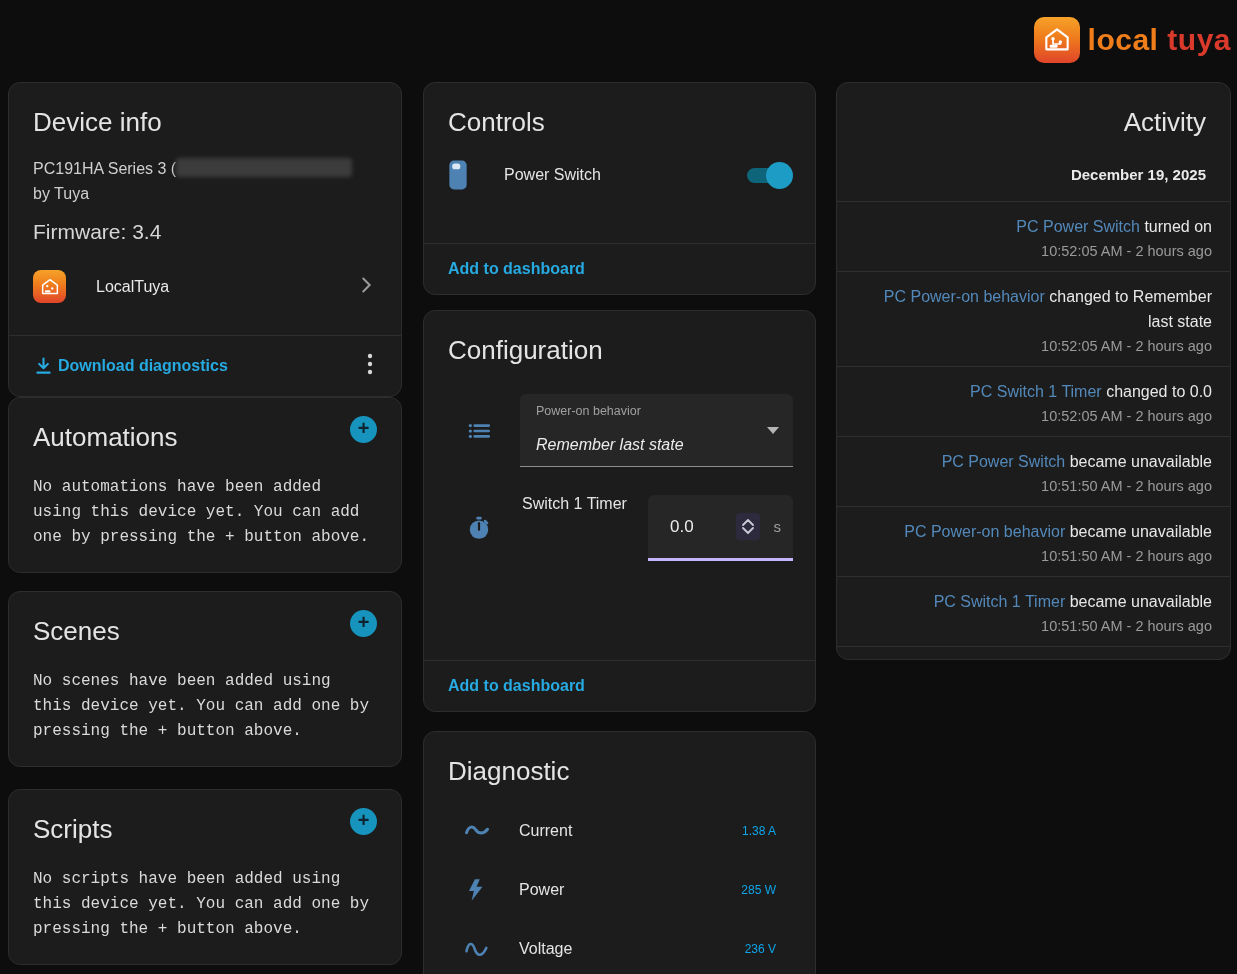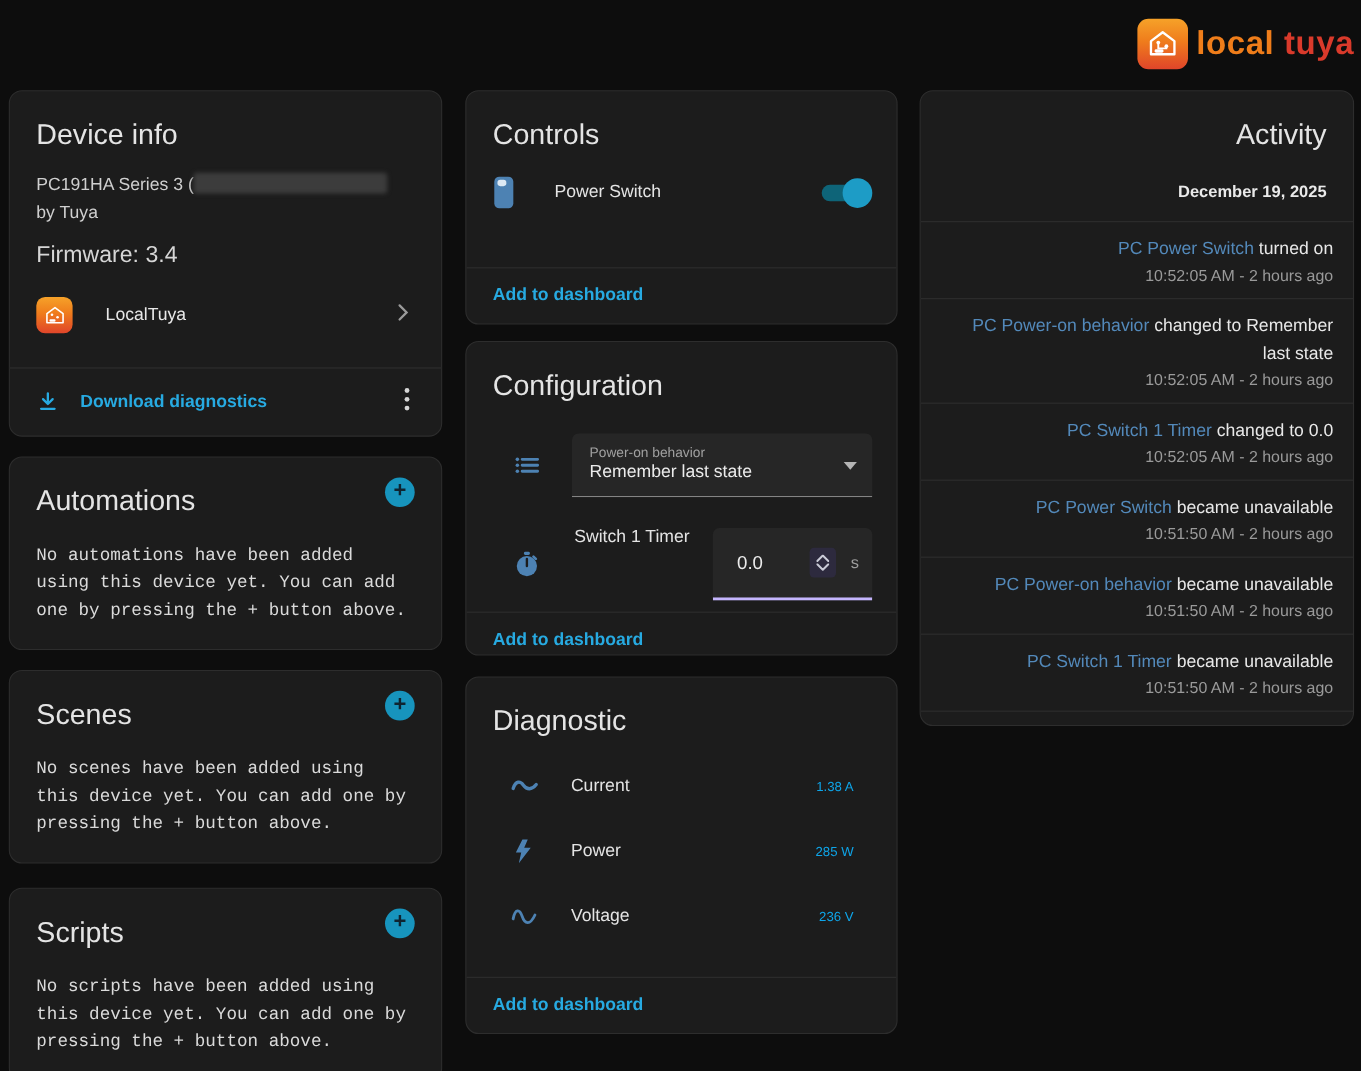--- a/index.html
+++ b/index.html
@@ -39,38 +39,38 @@
   }
   .card-title-row { display:flex; align-items:center; justify-content:space-between; padding-right:24px; }
   .spacer { flex:1; }
   .footer {
     border-top:1px solid #2e2e2e;
     padding:16px 24px;
     display:flex; align-items:center; justify-content:space-between;
   }
   .link { color:#27aae1; font-weight:bold; font-size:16px; cursor:pointer; text-decoration:none; }
   
-  .dev-info { height:315px; margin-bottom:18px; }
+  .dev-info { height:315px; }
   .dev-text { padding:10px 24px 0 24px; font-size:16px; color:#cfcfcf; line-height:25px; }
   .redacted {
     display:inline-block; width:176px; height:19px; vertical-align:-3px;
     background:#3c3c3c; border-radius:3px; filter:blur(2px);
   }
   .firmware { padding:14px 24px 0 24px; font-size:21px; color:#d6d6d6; }
   .integration-row {
     margin-top:16px; padding:10px 24px; display:flex; align-items:center; cursor:pointer;
   }
   .app-icon {
     width:33px; height:33px; border-radius:8px;
     background:linear-gradient(180deg,#f6a229 0%, #ef7c1c 45%, #e0452a 100%);
     display:flex; align-items:center; justify-content:center; flex:0 0 auto;
   }
   .integration-name { margin-left:30px; font-size:16px; color:#e8e8e8; flex:1; }
   .chevron { color:#9a9a9a; }
-  .dl-left { display:flex; align-items:center; gap:19px; }
+  .dl-left { display:flex; align-items:center; gap:4px; }
   .dots { color:#cfcfcf; cursor:pointer; padding:0 4px; }
   
   .empty-card { margin-bottom:18px; padding-bottom:22px; }
   .empty-card.scenes { margin-bottom:22px; }
   .plus-btn {
     width:27px; height:27px; border-radius:50%;
     background:#1794bd; color:#0f2430;
     font-size:20px; font-weight:bold; line-height:25px; text-align:center;
     cursor:pointer; flex:0 0 auto;
   }
@@ -79,29 +79,29 @@
   .controls { height:213px; margin-bottom:15px; }
   .entity-row { display:flex; align-items:center; padding:14px 24px; }
   .icon-col { width:32px; display:flex; align-items:center; justify-content:flex-start; flex:0 0 auto; }
   .entity-label { margin-left:24px; font-size:16px; color:#e4e4e4; flex:1; }
   .toggle { position:relative; width:38px; height:15px; border-radius:8px; background:#0e6478; cursor:pointer; margin-right:6px; }
   .toggle .thumb {
     position:absolute; right:-8px; top:-6px;
     width:27px; height:27px; border-radius:50%; background:#1d9cc6;
   }
   
-  .config { height:286px; margin-bottom:19px; }
+  .config { height:402px; margin-bottom:19px; }
   .field-row { display:flex; padding:10px 22px 10px 42px; }
   .select-box {
     flex:1; margin-left:22px; background:#262626;
     border-radius:6px 6px 0 0; border-bottom:1px solid #8f8f8f;
     padding:10px 14px 12px 16px; position:relative; cursor:pointer;
   }
   .select-label { font-size:12.5px; color:#a0a0a0; }
-  .select-value { font-size:16px; color:#ececec; margin-top:3px; }
+  .select-value { font-size:16px; color:#ececec; margin-top:18px;font-style:italic; }
   .caret {
     position:absolute; right:14px; top:50%; margin-top:-3px;
     width:0; height:0; border-left:6px solid transparent; border-right:6px solid transparent;
     border-top:7px solid #b5b5b5;
   }
   .number-box {
     width:145px; background:#262626; border-radius:6px 6px 0 0;
     border-bottom:3px solid #c4b5fd;
     height:66px; display:flex; align-items:center; padding:0 12px 0 22px;
   }

